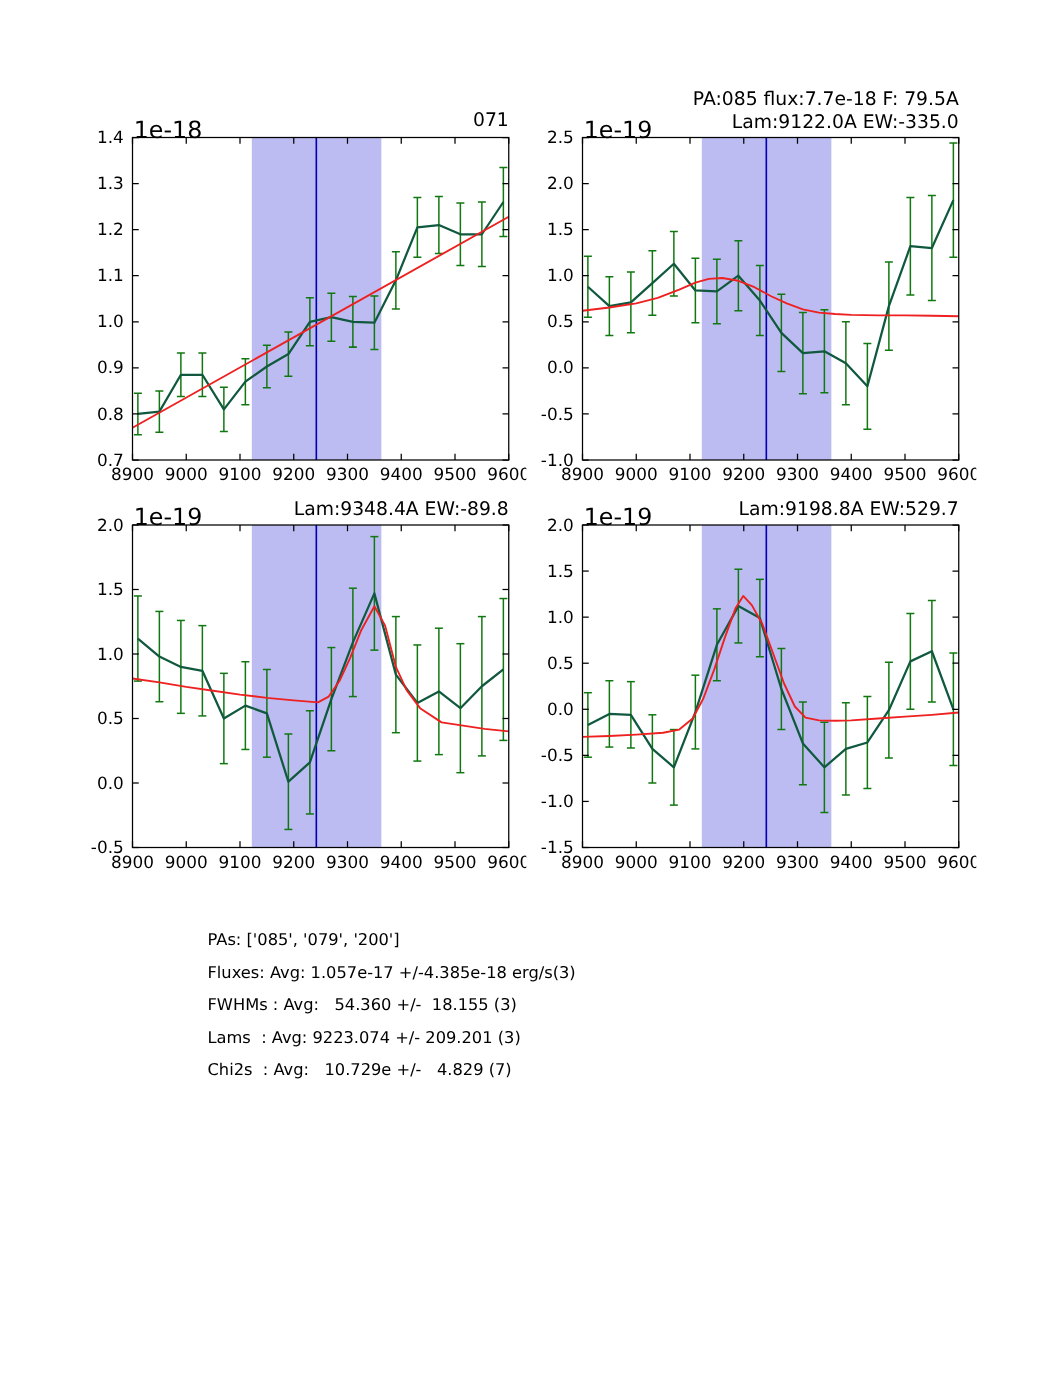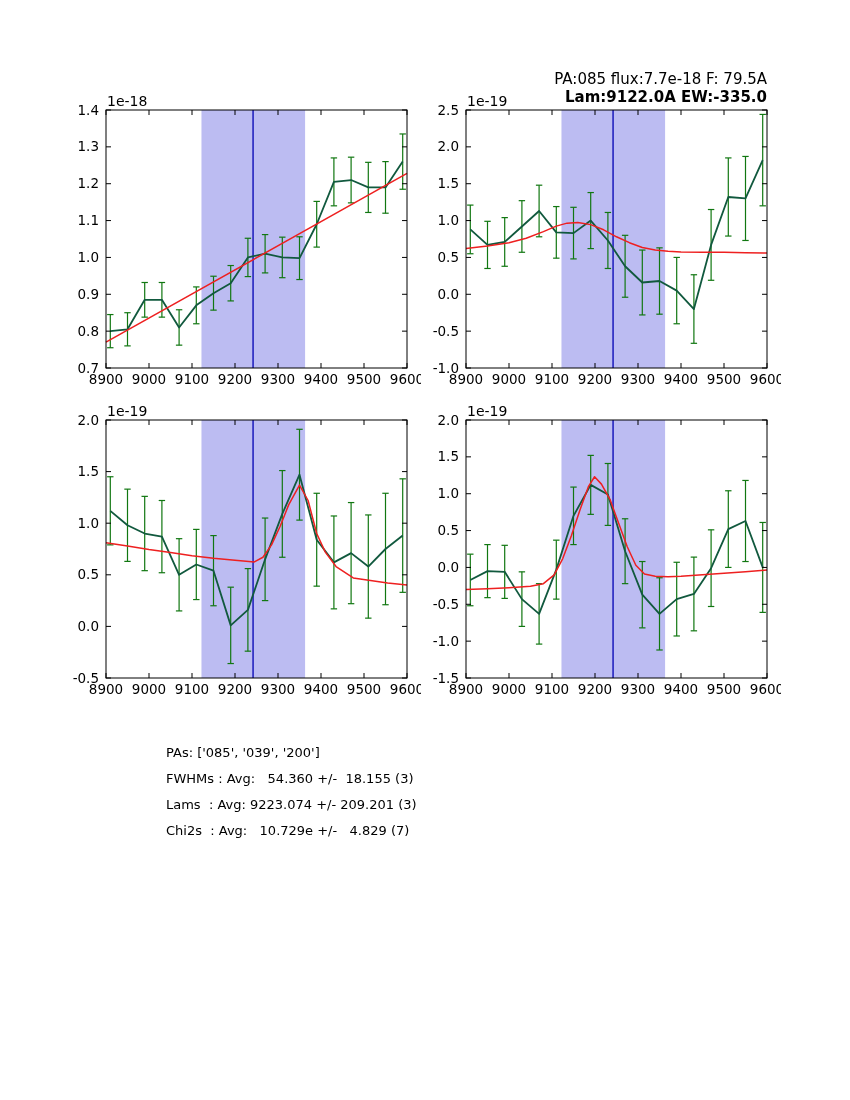--- a/index.html
+++ b/index.html
@@ -8,29 +8,30 @@
     position:relative; width:850px; height:1100px; background:#ffffff;
     font-family:"DejaVu Sans","Liberation Sans",sans-serif; color:#000;
     overflow:hidden;
   }
   .plot-svg { position:absolute; width:365px; height:306px; }
   svg text { font-family:"DejaVu Sans","Liberation Sans",sans-serif; fill:#000; }
   .title-line {
     position:absolute; width:301px; text-align:right;
     font-size:15px; line-height:17px; color:#000; white-space:nowrap;
   }
-  .offset-label { position:absolute; font-size:14px; color:#000; }
+  .offset-label { position:absolute; font-size:19px; color:#000; }
   .stats { position:absolute; left:166px; top:740px; }
   .stats-line { font-size:13px; line-height:26px; white-space:pre; color:#000; }
 </style>
 </head>
 <body>
 
 <div id="figure">
 
+  <div class="title-line" style="left:106px; top:88px;">071</div>
   <div class="offset-label" style="left:107px; top:93px;">1e-18</div>
   <svg class="plot-svg" style="left:56px; top:84px;" viewBox="0 0 365 306">
       <rect x="145.45999999999998" y="26" width="103.63000000000002" height="258" fill="#bcbcf2"></rect>
       <line x1="197.06" y1="26" x2="197.06" y2="284" stroke="#0000b4" stroke-width="1.3"></line>
       <g stroke="#117711" stroke-width="1.2">
         <line x1="54.3" y1="263.7285714285714" x2="54.3" y2="230.55714285714282"></line>
         <line x1="51.099999999999994" y1="263.7285714285714" x2="57.5" y2="263.7285714285714"></line>
         <line x1="51.099999999999994" y1="230.55714285714282" x2="57.5" y2="230.55714285714282"></line>
         <line x1="71.5" y1="261.88571428571424" x2="71.5" y2="228.71428571428567"></line>
         <line x1="68.3" y1="261.88571428571424" x2="74.7" y2="261.88571428571424"></line>
@@ -137,21 +138,21 @@
         <text x="43" y="214.78571428571425" text-anchor="end" font-size="13.5">0.9</text>
         <text x="43" y="177.9285714285714" text-anchor="end" font-size="13.5">1.0</text>
         <text x="43" y="141.0714285714285" text-anchor="end" font-size="13.5">1.1</text>
         <text x="43" y="104.2142857142857" text-anchor="end" font-size="13.5">1.2</text>
         <text x="43" y="67.3571428571428" text-anchor="end" font-size="13.5">1.3</text>
         <text x="43" y="30.5" text-anchor="end" font-size="13.5">1.4</text>
       </g>
     </svg>
 
   <div class="title-line" style="left:466px; top:71px;">PA:085 flux:7.7e-18 F: 79.5A</div>
-  <div class="title-line" style="left:466px; top:89px;font-weight:bold;">Lam:9122.0A EW:-335.0</div>
+  <div class="title-line" style="left:466px; top:89px;">Lam:9122.0A EW:-335.0</div>
   <div class="offset-label" style="left:467px; top:93px;">1e-19</div>
   <svg class="plot-svg" style="left:416px; top:84px;" viewBox="0 0 365 306">
       <rect x="145.45999999999998" y="26" width="103.63000000000002" height="258" fill="#bcbcf2"></rect>
       <line x1="197.06" y1="26" x2="197.06" y2="284" stroke="#0000b4" stroke-width="1.3"></line>
       <g stroke="#117711" stroke-width="1.2">
         <line x1="54.3" y1="169.74285714285716" x2="54.3" y2="121.09142857142858"></line>
         <line x1="51.099999999999994" y1="169.74285714285716" x2="57.5" y2="169.74285714285716"></line>
         <line x1="51.099999999999994" y1="121.09142857142858" x2="57.5" y2="121.09142857142858"></line>
         <line x1="71.5" y1="184.48571428571427" x2="71.5" y2="137.30857142857144"></line>
         <line x1="68.3" y1="184.48571428571427" x2="74.7" y2="184.48571428571427"></line>
@@ -257,20 +258,21 @@
         <text x="43" y="251.64285714285714" text-anchor="end" font-size="13.5">-0.5</text>
         <text x="43" y="214.78571428571428" text-anchor="end" font-size="13.5">0.0</text>
         <text x="43" y="177.92857142857142" text-anchor="end" font-size="13.5">0.5</text>
         <text x="43" y="141.07142857142856" text-anchor="end" font-size="13.5">1.0</text>
         <text x="43" y="104.21428571428571" text-anchor="end" font-size="13.5">1.5</text>
         <text x="43" y="67.35714285714286" text-anchor="end" font-size="13.5">2.0</text>
         <text x="43" y="30.5" text-anchor="end" font-size="13.5">2.5</text>
       </g>
     </svg>
 
+  <div class="title-line" style="left:106px; top:399px;">Lam:9348.4A EW:-89.8</div>
   <div class="offset-label" style="left:107px; top:403px;">1e-19</div>
   <svg class="plot-svg" style="left:56px; top:394px;" viewBox="0 0 365 306">
       <rect x="145.45999999999998" y="26" width="103.63000000000002" height="258" fill="#bcbcf2"></rect>
       <line x1="197.06" y1="26" x2="197.06" y2="284" stroke="#0000b4" stroke-width="1.3"></line>
       <g stroke="#117711" stroke-width="1.2">
         <line x1="54.3" y1="150.872" x2="54.3" y2="82.75999999999998"></line>
         <line x1="51.099999999999994" y1="150.872" x2="57.5" y2="150.872"></line>
         <line x1="51.099999999999994" y1="82.75999999999998" x2="57.5" y2="82.75999999999998"></line>
         <line x1="71.5" y1="167.38400000000001" x2="71.5" y2="95.14399999999999"></line>
         <line x1="68.3" y1="167.38400000000001" x2="74.7" y2="167.38400000000001"></line>
@@ -370,20 +372,21 @@
       <g>
         <text x="43" y="288.5" text-anchor="end" font-size="13.5">-0.5</text>
         <text x="43" y="236.9" text-anchor="end" font-size="13.5">0.0</text>
         <text x="43" y="185.29999999999998" text-anchor="end" font-size="13.5">0.5</text>
         <text x="43" y="133.7" text-anchor="end" font-size="13.5">1.0</text>
         <text x="43" y="82.1" text-anchor="end" font-size="13.5">1.5</text>
         <text x="43" y="30.5" text-anchor="end" font-size="13.5">2.0</text>
       </g>
     </svg>
 
+  <div class="title-line" style="left:466px; top:399px;">Lam:9198.8A EW:529.7</div>
   <div class="offset-label" style="left:467px; top:403px;">1e-19</div>
   <svg class="plot-svg" style="left:416px; top:394px;" viewBox="0 0 365 306">
       <rect x="145.45999999999998" y="26" width="103.63000000000002" height="258" fill="#bcbcf2"></rect>
       <line x1="197.06" y1="26" x2="197.06" y2="284" stroke="#0000b4" stroke-width="1.3"></line>
       <g stroke="#117711" stroke-width="1.2">
         <line x1="54.3" y1="211.76" x2="54.3" y2="160.16"></line>
         <line x1="51.099999999999994" y1="211.76" x2="57.5" y2="211.76"></line>
         <line x1="51.099999999999994" y1="160.16" x2="57.5" y2="160.16"></line>
         <line x1="71.5" y1="203.6514285714286" x2="71.5" y2="150.57714285714286"></line>
         <line x1="68.3" y1="203.6514285714286" x2="74.7" y2="203.6514285714286"></line>
@@ -490,19 +493,20 @@
         <text x="43" y="214.78571428571428" text-anchor="end" font-size="13.5">-0.5</text>
         <text x="43" y="177.92857142857142" text-anchor="end" font-size="13.5">0.0</text>
         <text x="43" y="141.07142857142856" text-anchor="end" font-size="13.5">0.5</text>
         <text x="43" y="104.21428571428571" text-anchor="end" font-size="13.5">1.0</text>
         <text x="43" y="67.35714285714286" text-anchor="end" font-size="13.5">1.5</text>
         <text x="43" y="30.5" text-anchor="end" font-size="13.5">2.0</text>
       </g>
     </svg>
 
   <div class="stats">
-    <div class="stats-line">PAs: ['085', '039', '200']</div>
+    <div class="stats-line">PAs: ['085', '079', '200']</div>
+    <div class="stats-line">Fluxes: Avg: 1.057e-17 +/-4.385e-18 erg/s(3)</div>
     <div class="stats-line">FWHMs : Avg:   54.360 +/-  18.155 (3)</div>
     <div class="stats-line">Lams  : Avg: 9223.074 +/- 209.201 (3)</div>
     <div class="stats-line">Chi2s  : Avg:   10.729e +/-   4.829 (7)</div>
   </div>
 
 </div>
 
 </body></html>

